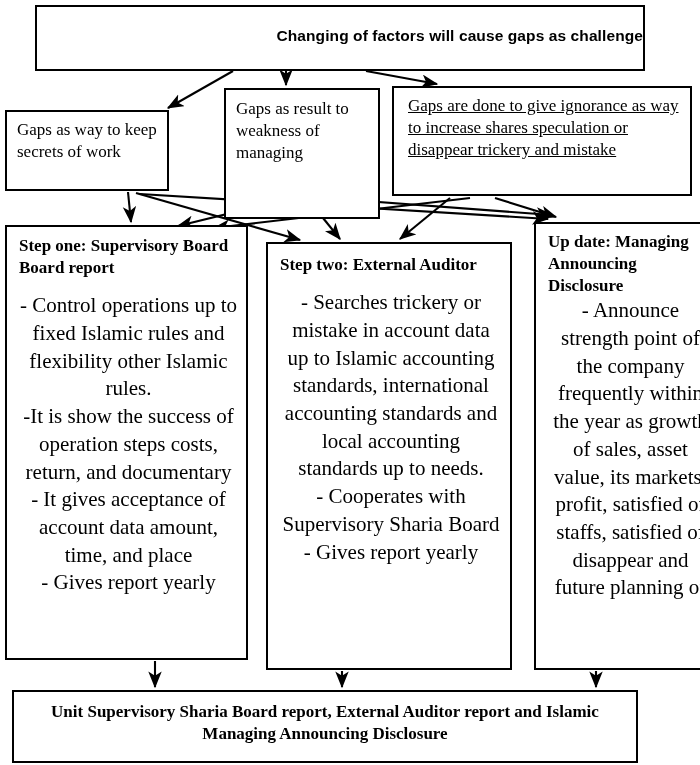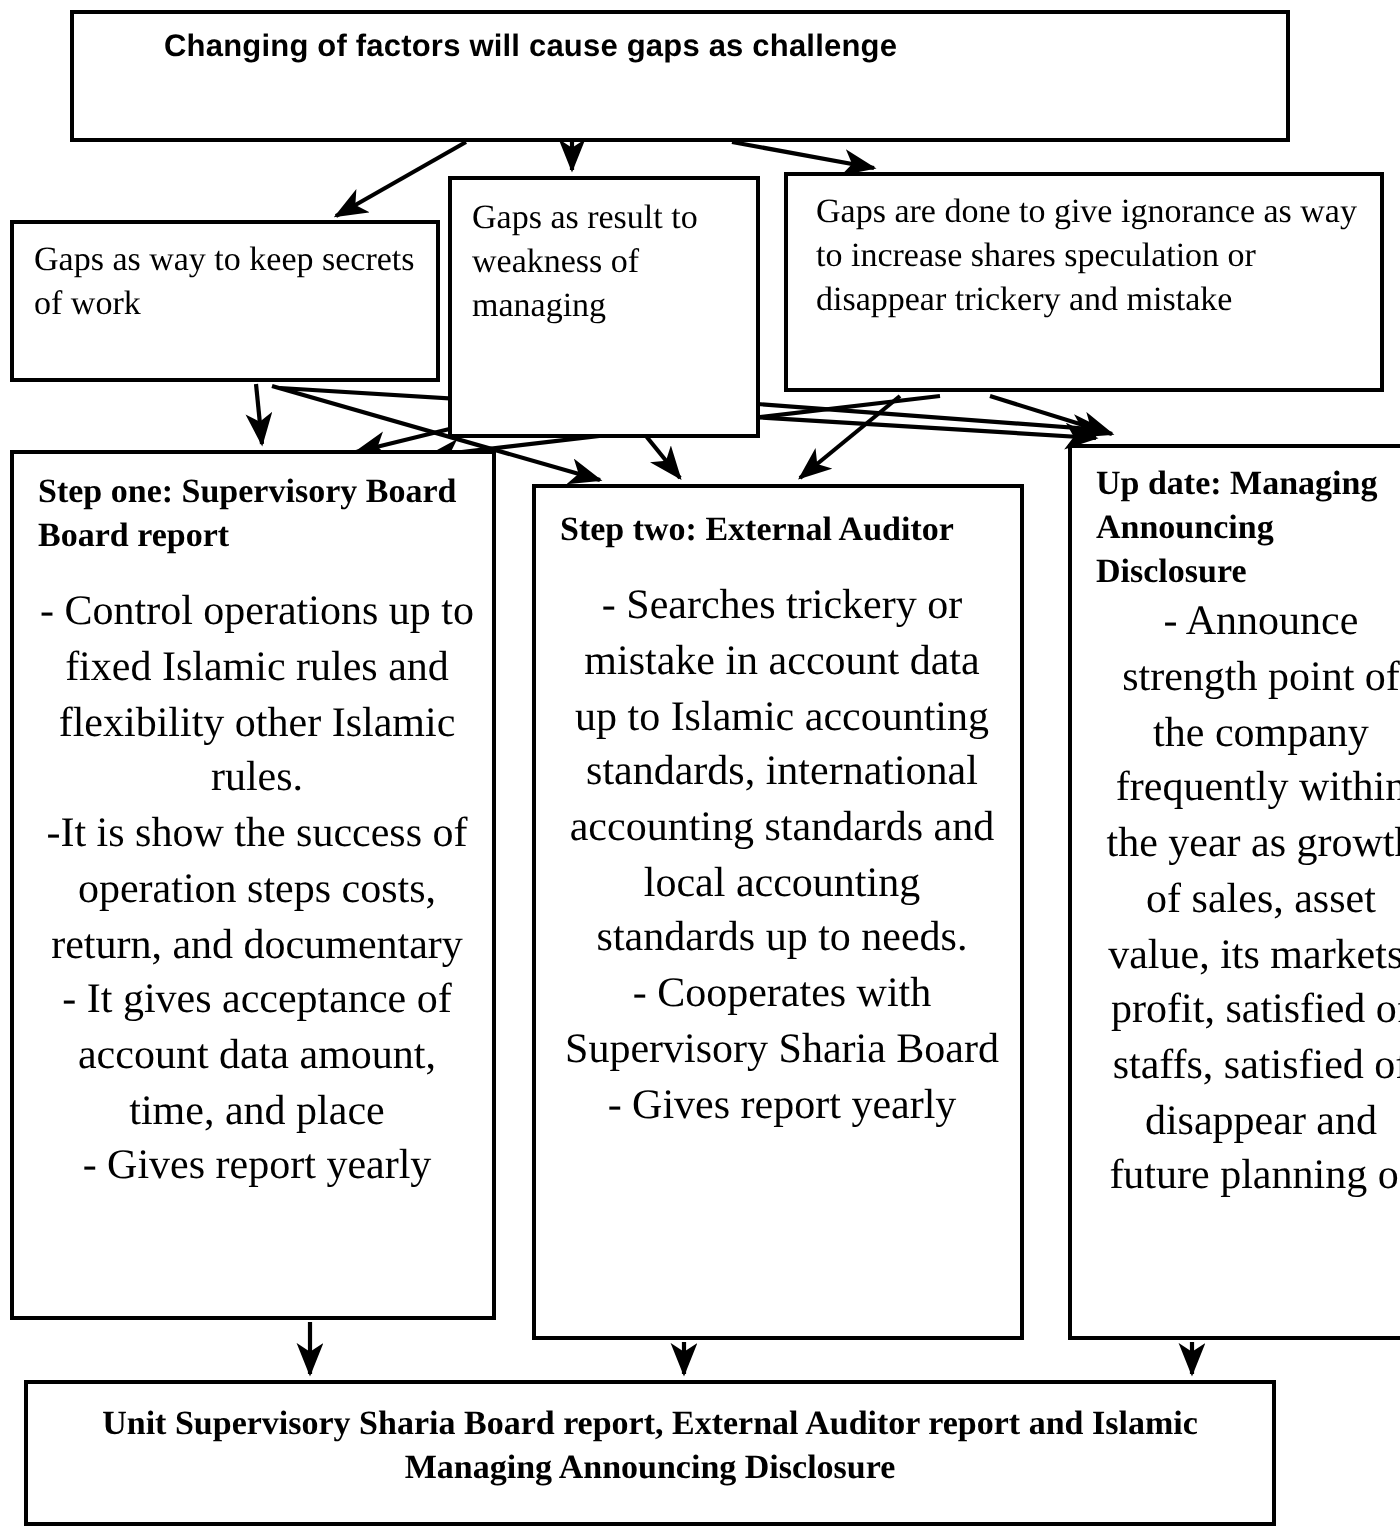--- a/index.html
+++ b/index.html
@@ -5,29 +5,29 @@
   html,body{margin:0;padding:0;background:#ffffff;}
   body{width:700px;height:765px;position:relative;overflow:hidden;
        font-family:"Liberation Serif","DejaVu Serif",serif;color:#000;}
   #stage{position:absolute;left:0;top:0;width:700px;height:765px;}
 
   .box{position:absolute;border:2px solid #000;background:#fff;box-sizing:border-box;}
 
   
   #box-title{left:35px;top:5px;width:610px;height:66px;}
   #box-title .t{font-family:"Liberation Sans","DejaVu Sans",sans-serif;
-      font-weight:bold;font-size:15.5px;text-align:left;padding-top:8px;letter-spacing:.1px;margin-left:45px;}
+      font-weight:bold;font-size:15.5px;text-align:right;padding-top:20px;letter-spacing:.1px;}
 
   
-  #box-gap1{left:5px;top:110px;width:215px;height:81px;}
+  #box-gap1{left:5px;top:110px;width:164px;height:81px;}
   #box-gap2{left:224px;top:88px;width:156px;height:131px;}
   #box-gap3{left:392px;top:86px;width:300px;height:110px;}
   .gaptxt{font-size:17px;line-height:1.30;padding:7px 8px 0 10px;}
   #box-gap2 .gaptxt{padding:8px 6px 0 10px;}
-  #box-gap3 .gaptxt{padding:7px 6px 0 14px;}
+  #box-gap3 .gaptxt{padding:7px 6px 0 14px;text-decoration:underline;}
 
   
   #box-step1{left:5px;top:225px;width:243px;height:435px;}
   #box-step2{left:266px;top:242px;width:246px;height:428px;}
   #box-step3{left:500px;top:222px;width:187px;height:448px;margin-left:34px;}
 
   .hd{font-weight:bold;font-size:17px;line-height:1.30;}
   .bd{font-size:21px;line-height:1.32;text-align:center;}
   #box-step1 .pad{padding:8px 8px 0 12px;}
   #box-step2 .pad{padding:10px 8px 0 12px;}

